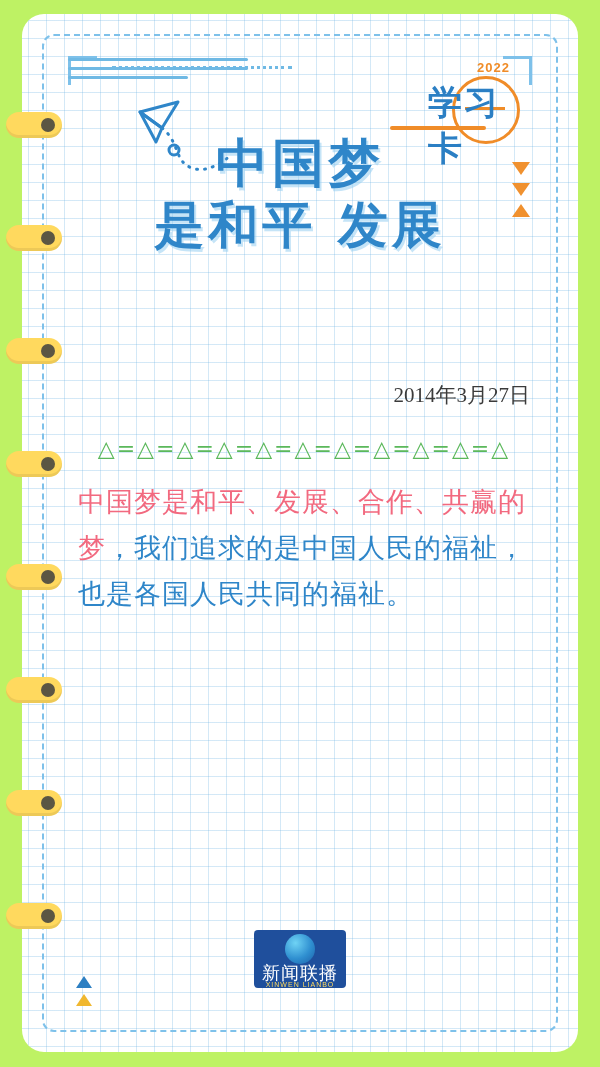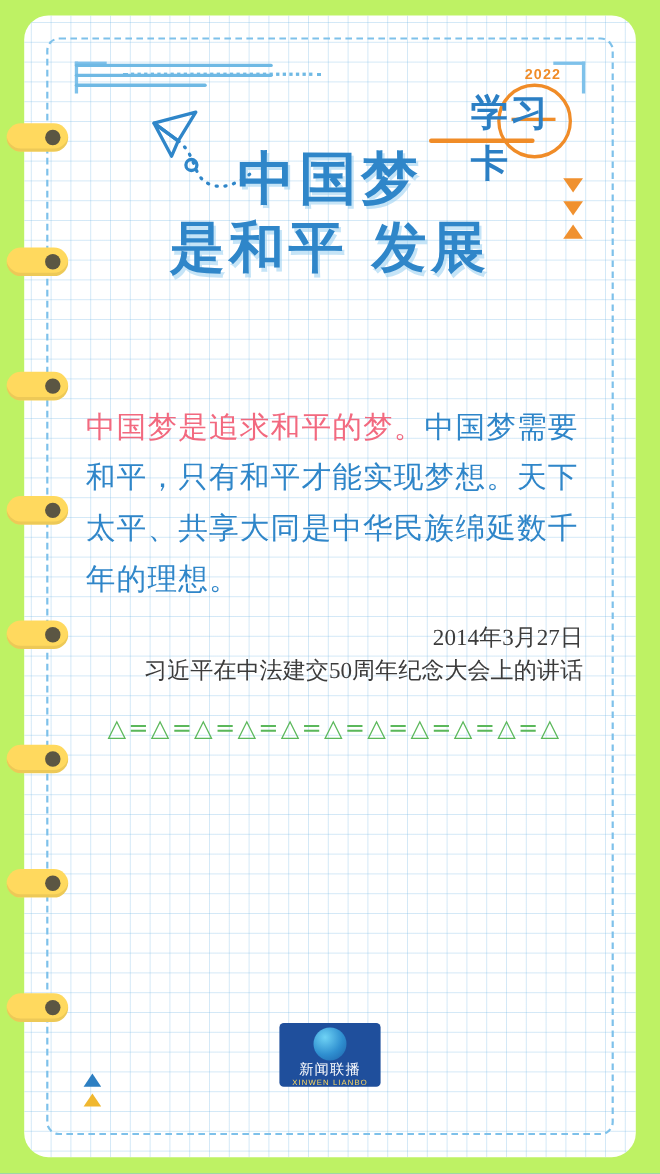--- a/index.html
+++ b/index.html
@@ -288,22 +288,22 @@
   }
   .logo .globe {
     width: 30px;
     height: 30px;
     border-radius: 50%;
     background: radial-gradient(circle at 35% 30%, #6fd3f5 0%, #2f8fd0 55%, #1c5fa8 100%);
     margin: 4px auto 2px auto;
   }
   .logo .cn {
     color: #ffffff;
-    font-size: 13px;
-    font-family: Liberation Mono, monospace;
+    font-size: 18px;
+    font-family: Liberation Sans, sans-serif;
     letter-spacing: 1px;
     line-height: 14px;
   }
   .logo .en {
     color: #ffd95e;
     font-size: 7px;
     letter-spacing: 1px;
     font-family: "Liberation Sans", sans-serif;
     line-height: 10px;
   }
@@ -348,30 +348,29 @@
       <div class="tri tri-up-o"></div>
     </div>
 
     <div class="title-block">
       <div class="title-line t1">中国梦</div>
       <div class="title-line t2">是和平  发展</div>
     </div>
 
     <div class="body-area">
 
-      <div class="quote">
-        <span class="hl">中国梦是追求和平的梦。</span><span>中国梦需要和平，只有和平才能实现梦想。天下太平、共享大同是中华民族绵延数千年的理想。</span>
-      </div>
       <div class="attrib">
         <span class="date">2014年3月27日</span>
-        <span class="src">习近平在中法建交50周年纪念大会上的讲话</span>
       </div>
 
       <div class="divider">△=△=△=△=△=△=△=△=△=△=△</div>
 
+      <div class="quote">
+        <span class="hl">中国梦是和平、发展、合作、共赢的梦</span><span>，我们追求的是中国人民的福祉，也是各国人民共同的福祉。</span>
+      </div>
       <div class="attrib">
       </div>
 
     </div>
 
     <div class="tri-bottom">
       <div class="tri-up-b"></div>
       <div class="tri-up-y"></div>
     </div>
 

